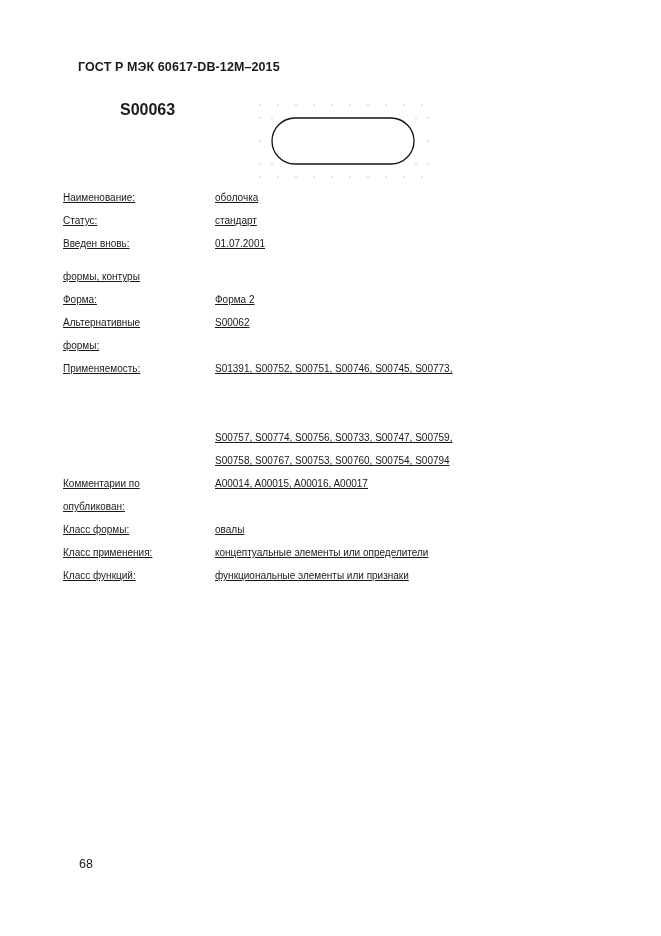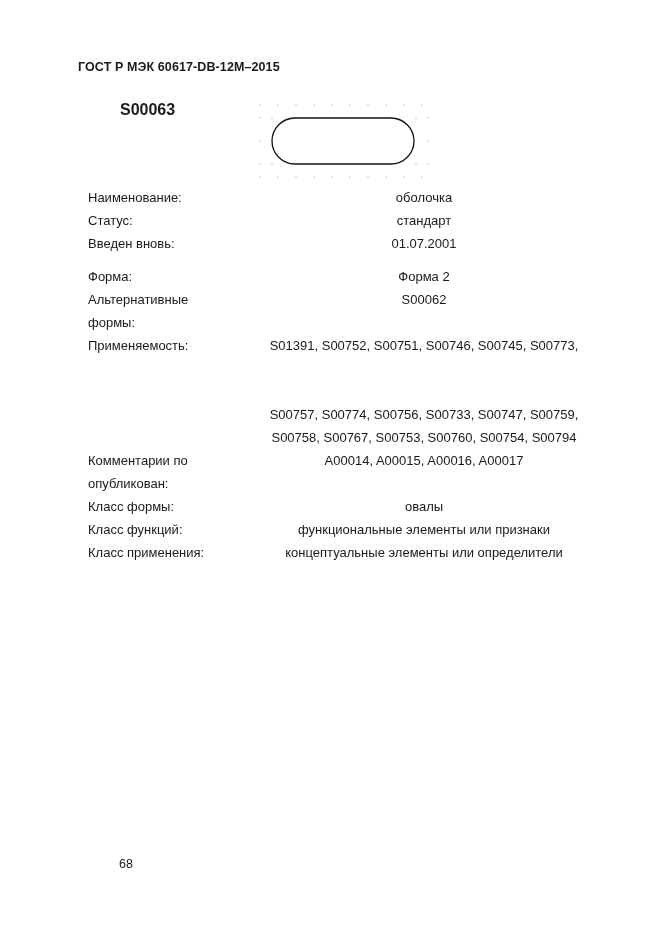--- a/index.html
+++ b/index.html
@@ -13,29 +13,29 @@
       font-size: 12.5px; font-weight: bold; letter-spacing: 0.1px;
     }
     .code {
       position: absolute; left: 74px; top: 101px;
       font-size: 16px; font-weight: bold; margin-left: 46px;
     }
     .shape-box {
       position: absolute; left: 254px; top: 100px; width: 180px; height: 82px;
     }
     .rows {
-      position: absolute; left: 88px; top: 186px; width: 520px;
-      font-size: 13px; line-height: 23px;
+      position: absolute; left: 63px; top: 186px; width: 520px;
+      font-size: 10px; line-height: 23px; text-decoration: underline;
     }
     .row { display: flex; }
     .row .lbl { width: 152px; flex: 0 0 152px; }
-    .row .val { flex: 1; text-align: center; }
+    .row .val { flex: 1; }
     .gap { height: 10px; }
     .page-num {
-      position: absolute; left: 79px; top: 857px; font-size: 12.5px; margin-left: 40px;
+      position: absolute; left: 79px; top: 857px; font-size: 12.5px;
     }
   </style>
 </head>
 <body>
 
 <div class="header">ГОСТ Р МЭК 60617-DB-12М–2015</div>
 
 <div class="code">S00063</div>
 
 <div class="shape-box">
@@ -91,20 +91,21 @@
     <span class="val">стандарт</span>
   </div>
   <div class="row">
     <span class="lbl">Введен вновь:</span>
     <span class="val">01.07.2001</span>
   </div>
 
   <div class="gap"></div>
 
   <div class="row">
+    <span class="val">формы, контуры</span>
   </div>
   <div class="row">
     <span class="lbl">Форма:</span>
     <span class="val">Форма 2</span>
   </div>
   <div class="row">
     <span class="lbl">
       <span>Альтернативные</span><br>
       <span>формы:</span>
     </span>
@@ -125,22 +126,22 @@
       <span>Комментарии по</span><br>
       <span>опубликован:</span>
     </span>
     <span class="val">A00014, A00015, A00016, A00017</span>
   </div>
   <div class="row">
     <span class="lbl">Класс формы:</span>
     <span class="val">овалы</span>
   </div>
   <div class="row">
+    <span class="lbl">Класс применения:</span>
+    <span class="val">концептуальные элементы или определители</span>
+  </div>
+  <div class="row">
     <span class="lbl">Класс функций:</span>
     <span class="val">функциональные элементы или признаки</span>
-  </div>
-  <div class="row">
-    <span class="lbl">Класс применения:</span>
-    <span class="val">концептуальные элементы или определители</span>
   </div>
 </div>
 
 <div class="page-num">68</div>
 
 </body></html>

